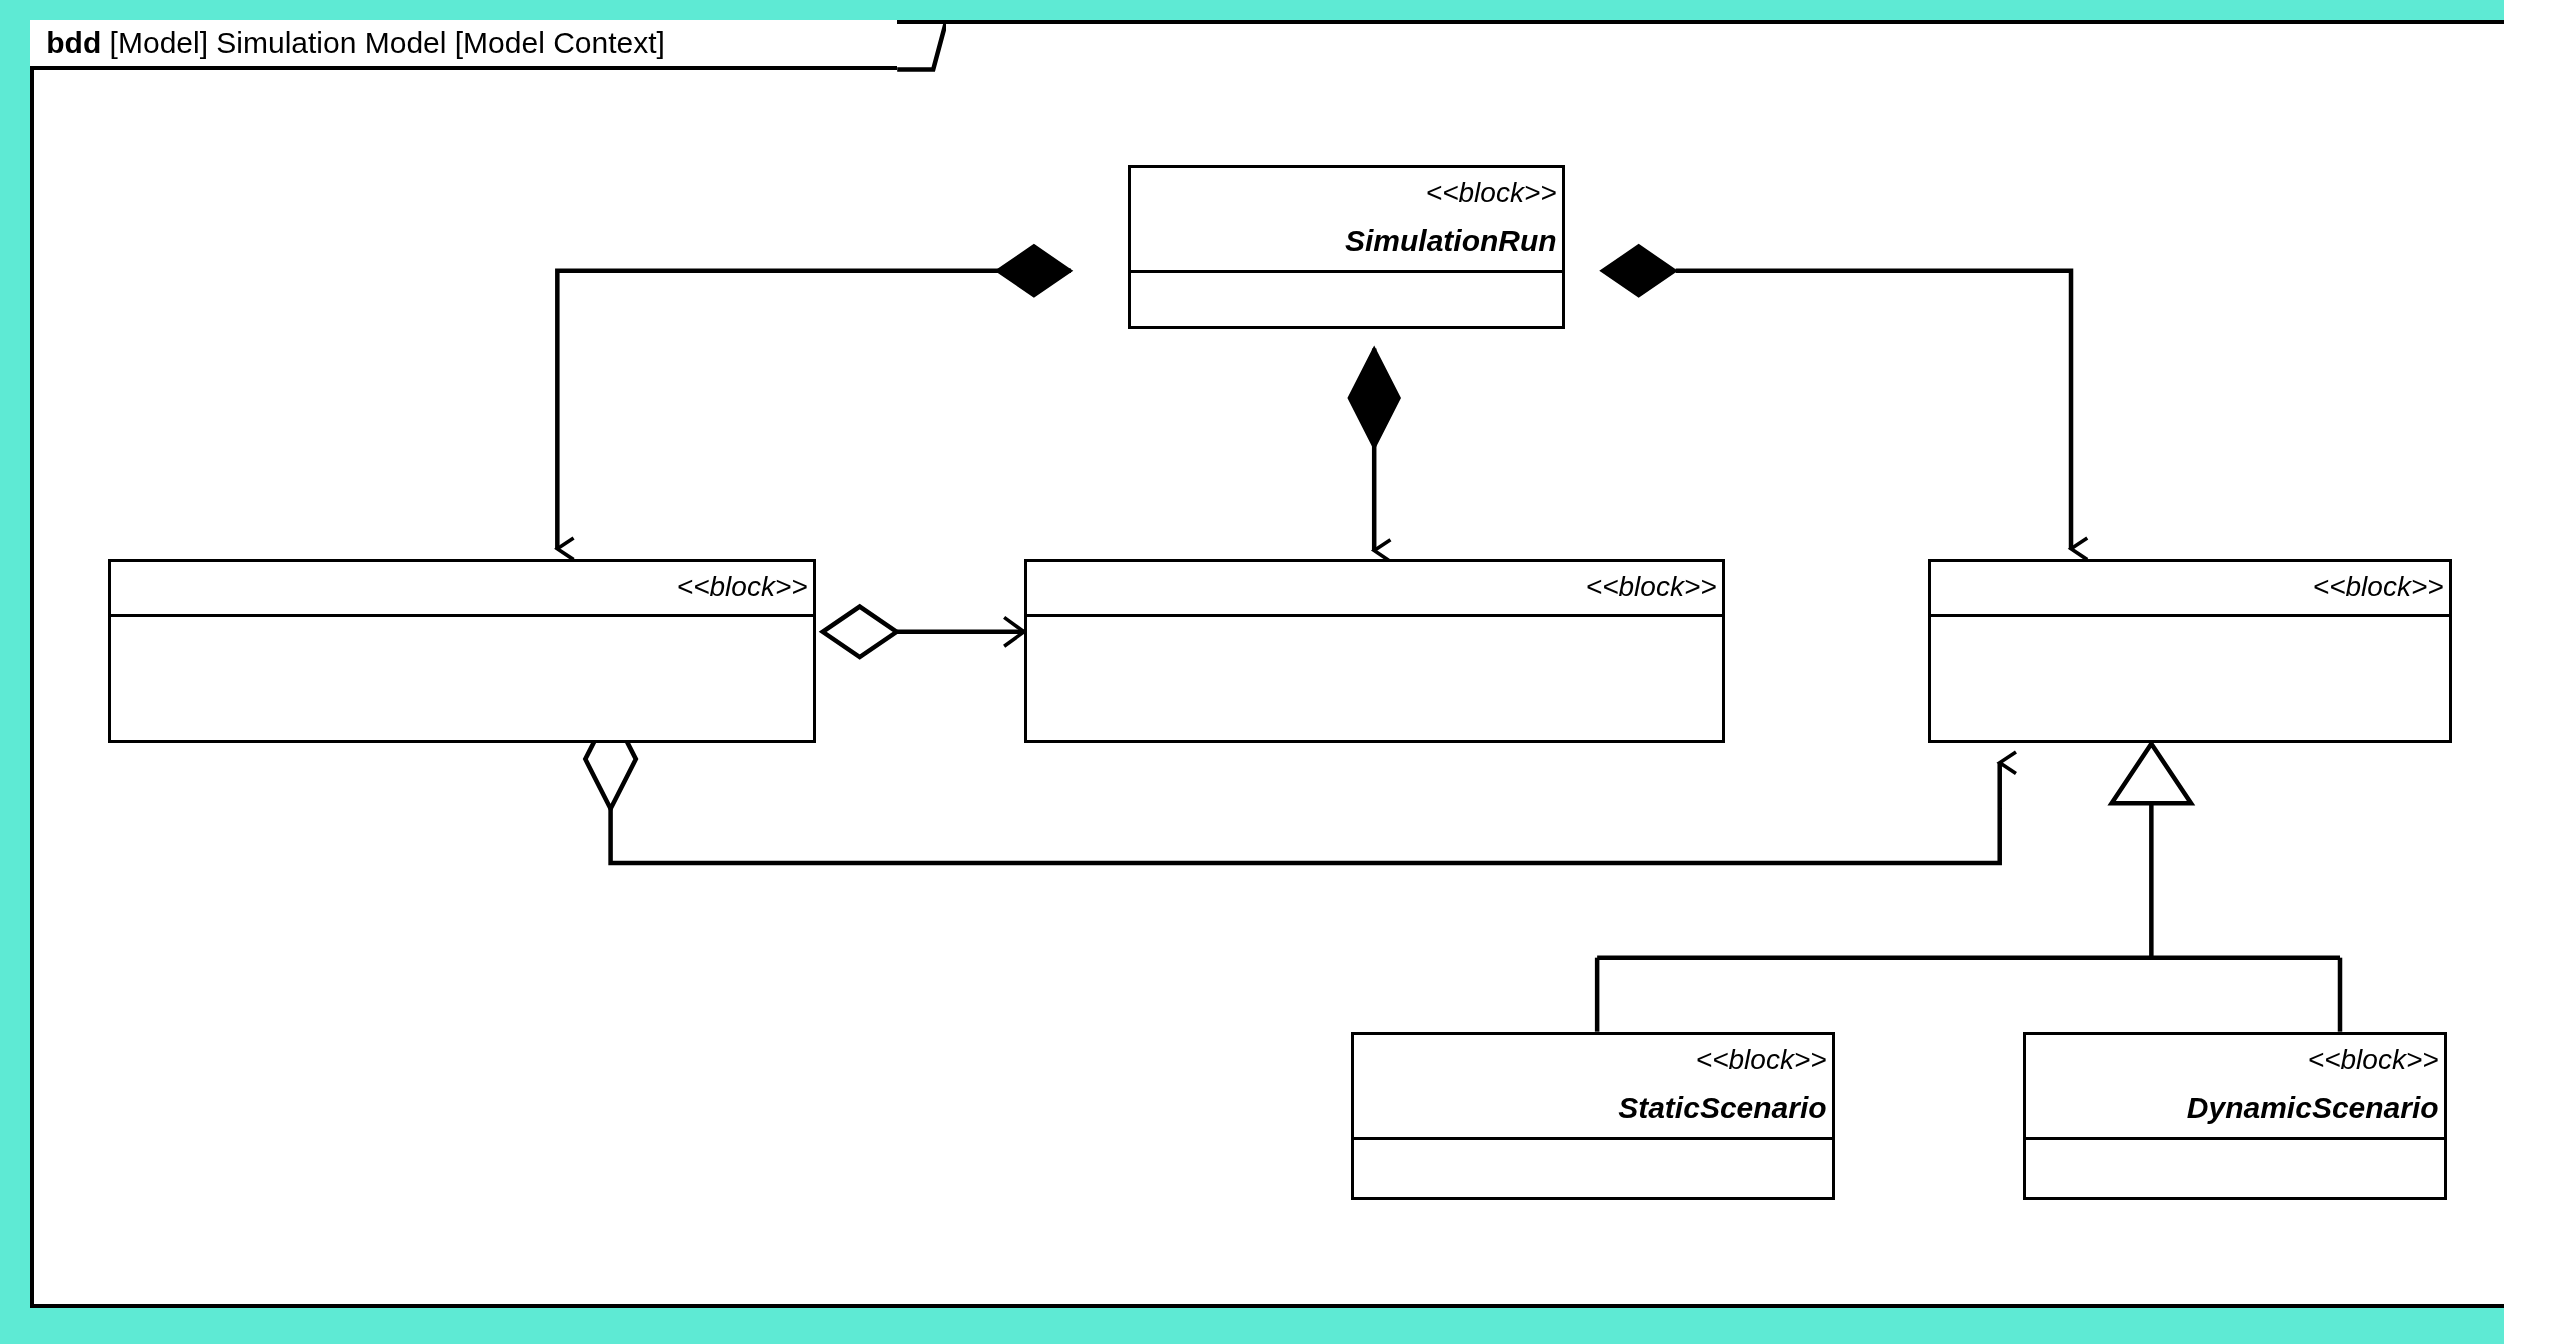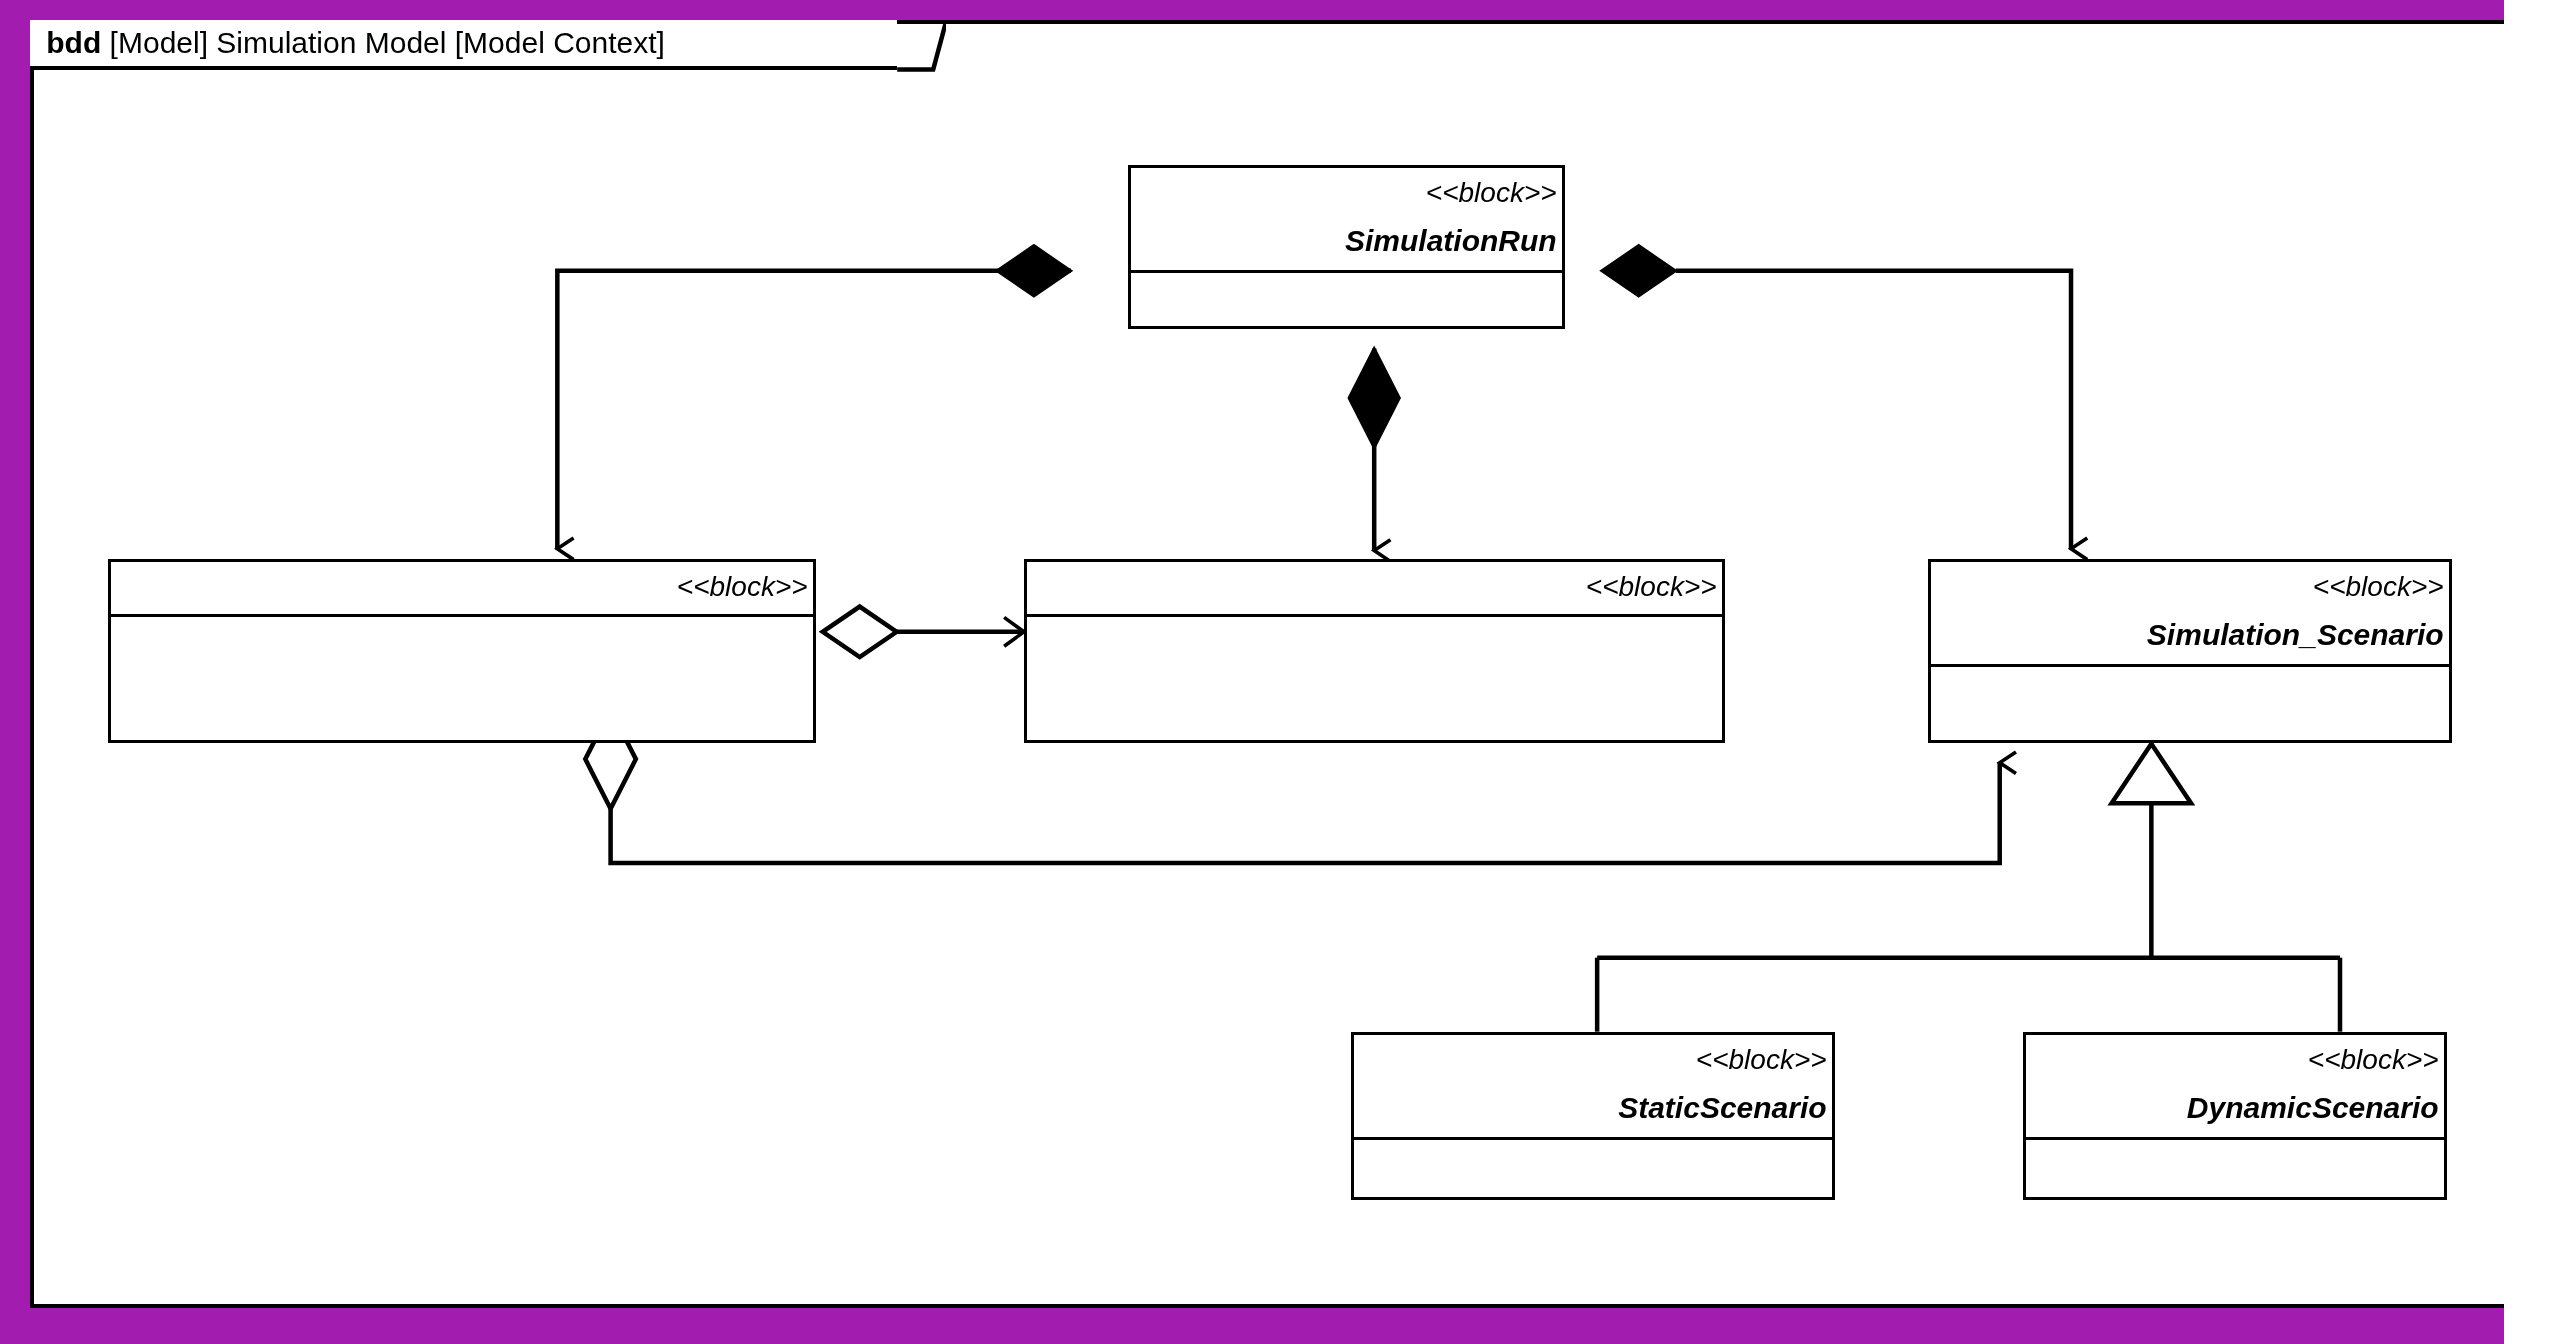--- a/index.html
+++ b/index.html
@@ -7,21 +7,21 @@
     padding: 0;
     background: #ffffff;
   }
   body {
     font-family: "Liberation Sans", sans-serif;
   }
   #canvas {
     position: relative;
     width: 2504px;
     height: 1344px;
-    background: #a21caf;
+    background: #5eead4;
     overflow: hidden;
   }
 
   
   .frame {
     position: absolute;
     left: 30px;
     top: 20px;
     width: 2515px;
     height: 1288px;
@@ -203,21 +203,20 @@
   <div class="block" style="left:1024px; top:559px; width:701px; height:184px;">
     <div class="block-name-compartment">
       <div class="stereotype">&lt;&lt;block&gt;&gt;</div>
     </div>
     <div class="block-empty-compartment"></div>
   </div>
 
   <div class="block" style="left:1928px; top:559px; width:524px; height:184px;">
     <div class="block-name-compartment">
       <div class="stereotype">&lt;&lt;block&gt;&gt;</div>
-      <div class="block-name">Simulation_Scenario</div>
     </div>
     <div class="block-empty-compartment"></div>
   </div>
 
   <div class="block" style="left:1351px; top:1032px; width:484px; height:168px;">
     <div class="block-name-compartment">
       <div class="stereotype">&lt;&lt;block&gt;&gt;</div>
       <div class="block-name">StaticScenario</div>
     </div>
     <div class="block-empty-compartment"></div>

